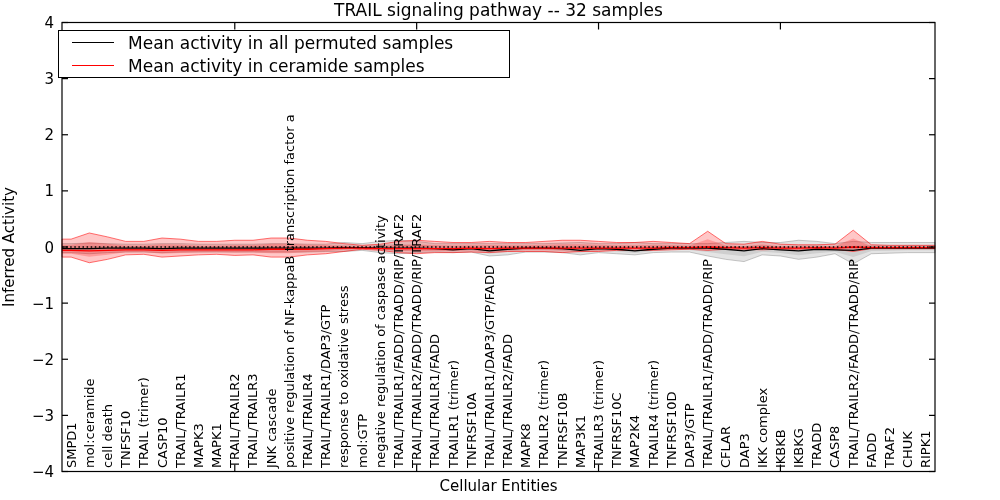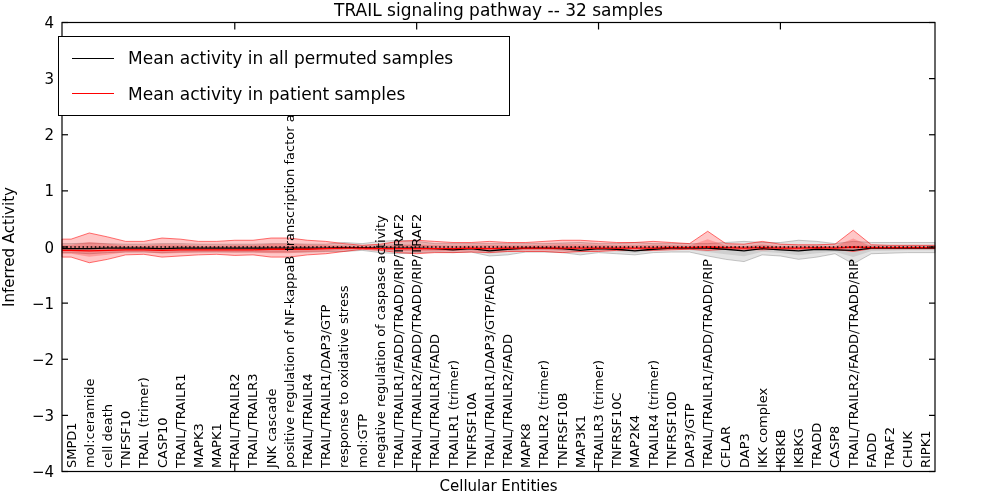--- a/index.html
+++ b/index.html
@@ -1,20 +1,20 @@
 <!DOCTYPE html>
 <html><head>
 <meta charset="utf-8">
 <style>
   html,body{margin:0;padding:0;background:#ffffff;}
   #figure{position:relative;width:1000px;height:500px;background:#ffffff;
           font-family:"DejaVu Sans","Liberation Sans",sans-serif;}
   #plot{position:absolute;left:0;top:0;}
   svg text{font-family:"DejaVu Sans","Liberation Sans",sans-serif;fill:#000;}
-  .legend{position:absolute;left:58px;top:36px;width:452px;height:80px;
+  .legend{position:absolute;left:58px;top:30px;width:452px;height:48px;
           border:1.6px solid #000;background:#fff;box-sizing:border-box;
           display:flex;flex-direction:column;justify-content:space-evenly;}
   .legend-row{display:flex;align-items:center;height:29px;}
   .legend-line{display:inline-block;width:42px;height:0;border-top-width:1.8px;
                border-top-style:solid;margin-left:13px;margin-right:14px;flex:none;}
   .legend-label{font-size:17px;color:#000;white-space:nowrap;}
 </style>
 </head>
 <body>
 
@@ -129,16 +129,16 @@
     <text id="xlabel" x="498.5" y="491" text-anchor="middle" font-size="15">Cellular Entities</text>
     <text id="ylabel" x="14" y="247" text-anchor="middle" font-size="15" transform="rotate(-90 14 247)">Inferred Activity</text>
   </svg>
   <div class="legend" id="legend">
       <div class="legend-row">
         <span class="legend-line" style="border-top-color: rgb(0, 0, 0);"></span>
         <span class="legend-label">Mean activity in all permuted samples</span>
       </div>
       <div class="legend-row">
         <span class="legend-line" style="border-top-color: rgb(255, 0, 0);"></span>
-        <span class="legend-label">Mean activity in patient samples</span>
+        <span class="legend-label">Mean activity in ceramide samples</span>
       </div>
     </div>
 </div>
 
 </body></html>

